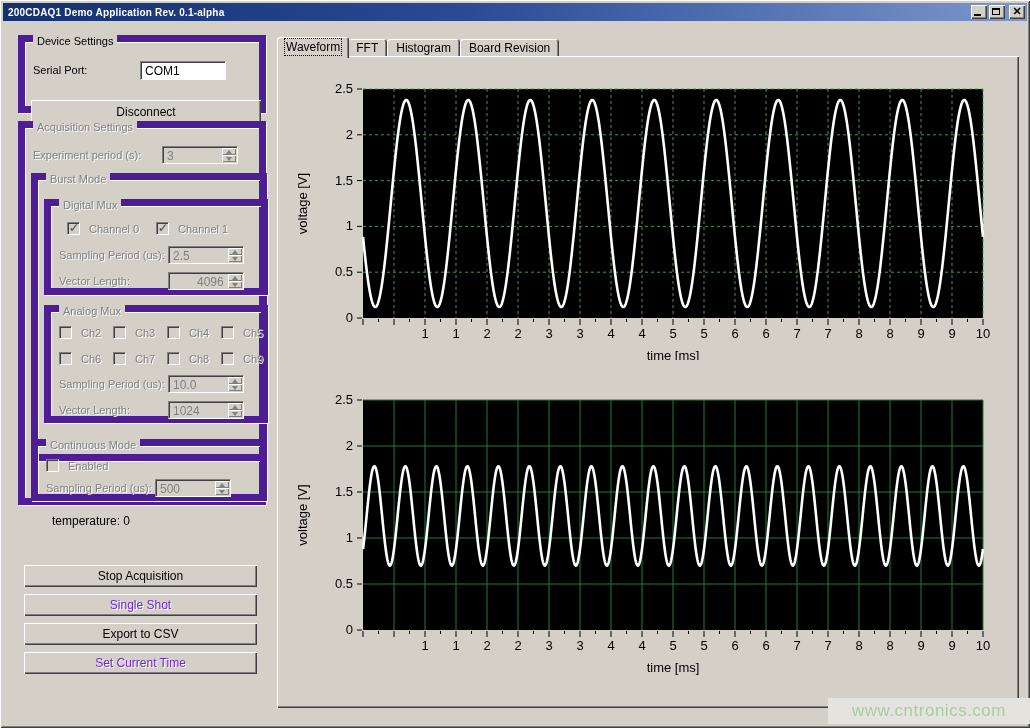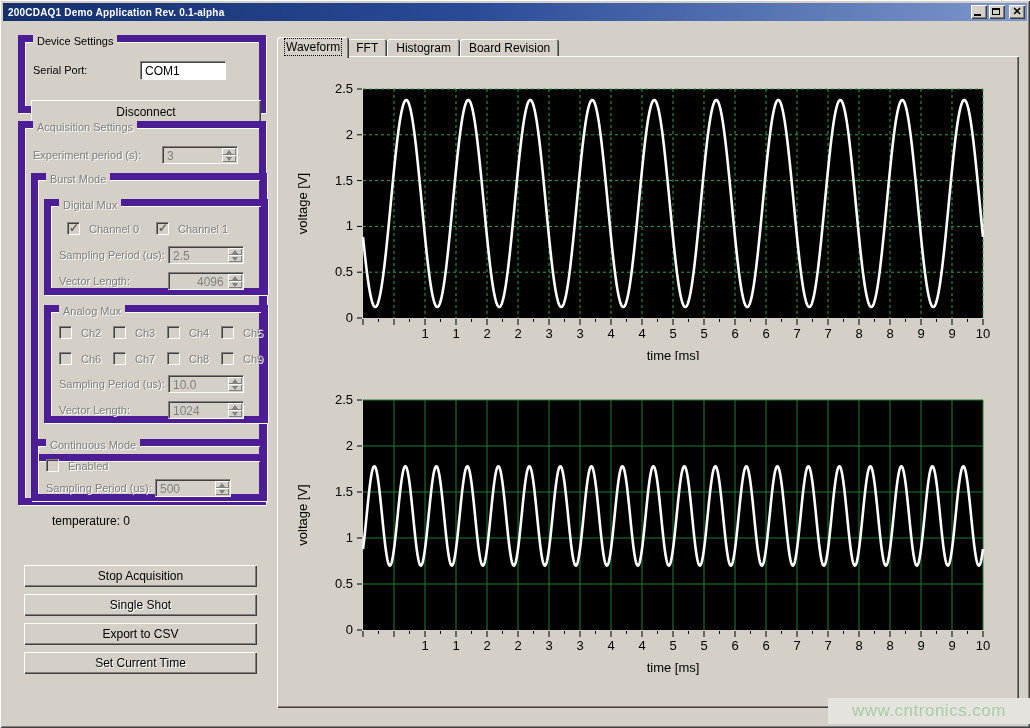--- a/index.html
+++ b/index.html
@@ -59,21 +59,21 @@
     border-color:#808080 #ffffff #ffffff #808080;
     box-shadow: inset 1px 1px 0 #404040; position:relative; flex:0 0 auto; }
   .checkbox.checked::after { content:"\2713"; position:absolute; left:1px; top:-2px;
     font-size:12px; font-weight:bold; color:#666; }
   
   .btn { position:absolute; background:#d4d0c8; text-align:center;
     box-shadow: inset 1px 1px 0 #ffffff, inset -1px -1px 0 #404040,
                 inset -2px -2px 0 #808080;
     font-size:12px; display:flex; align-items:center; justify-content:center;
     cursor:default;margin-top:12px; }
-  .btn.disabled { color:#000000; text-shadow:1px 1px 0 #ffffff; }
+  .btn.disabled { color:#6d28d9; text-shadow:1px 1px 0 #ffffff; }
   
   .tab-panel { position:absolute; left:277px; top:37px; width:742px; height:673px; }
   .tab-strip { position:absolute; left:0; top:0; height:19px; display:flex; }
   .tab { position:relative; height:17px; margin-top:2px; padding:2px 9px 0 9px;
     background:#d4d0c8; font-size:12px; white-space:nowrap;
     box-shadow: inset 1px 1px 0 #ffffff, inset -1px 0 0 #404040,
                 inset -2px 0 0 #808080;
     border-top-left-radius:3px; border-top-right-radius:3px; }
   .tab.active { height:21px; margin-top:0; padding-top:3px; z-index:5;
     margin-right:-2px; margin-left:0; }

